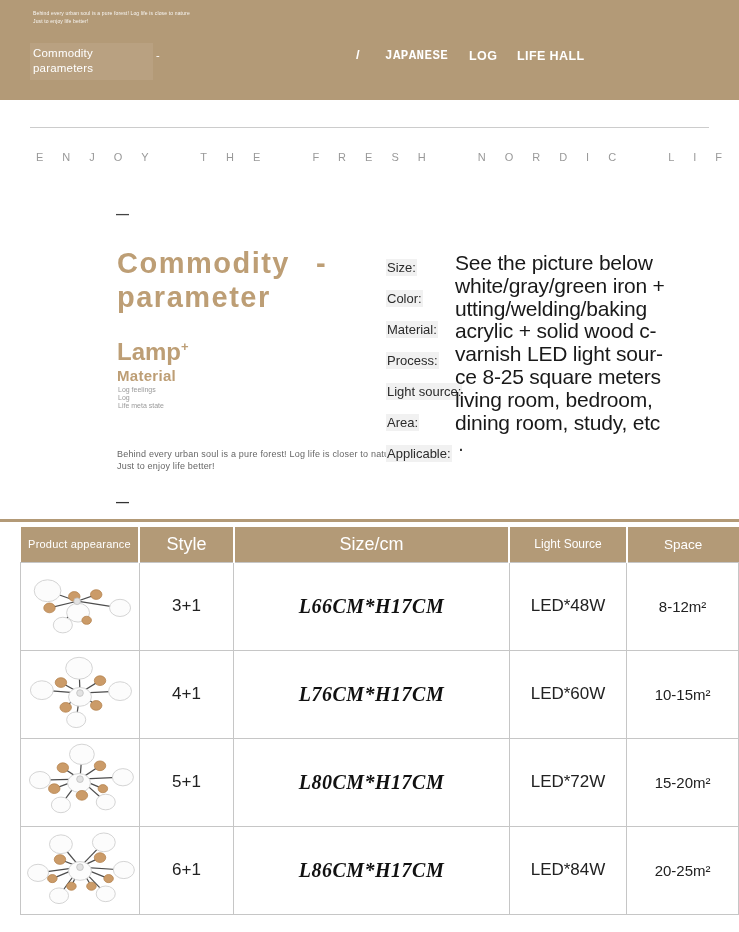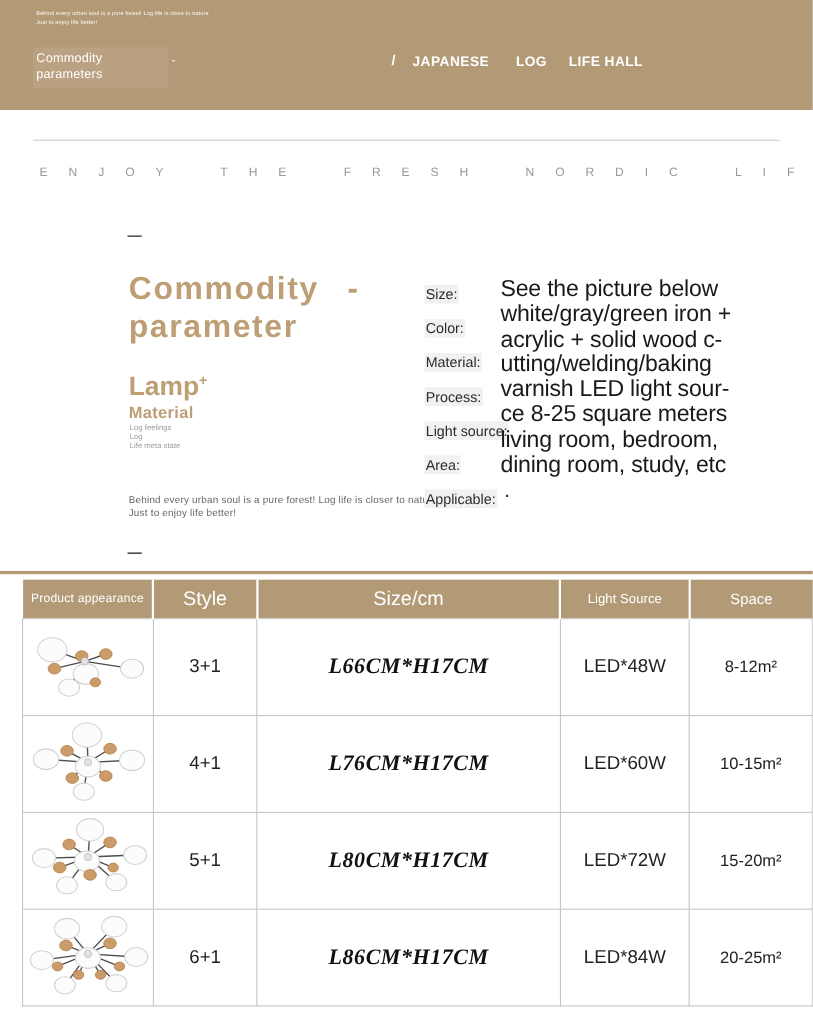--- a/index.html
+++ b/index.html
@@ -9,21 +9,21 @@
 
   
   .banner { position:absolute; left:0; top:0; width:739px; height:100px; background:#b39a77; }
   .tagline-wrap { position:absolute; left:33px; top:9px; transform:scale(.5); transform-origin:0 0; color:rgba(255,255,255,.92); width:600px; }
   .tagline-wrap div { font-size:10px; line-height:16px; letter-spacing:.3px; }
   .hdr-box { position:absolute; left:30px; top:43px; width:123px; height:37px; background:rgba(255,255,255,.08); }
   .hdr-title { position:absolute; left:33px; top:46px; color:#fff; font-size:11.5px; line-height:15px; letter-spacing:.2px; }
   .hdr-dash { position:absolute; left:156px; top:49px; color:#fff; font-size:11px; }
   .nav-slash { position:absolute; left:356px; top:47px; color:#fff; font-size:13px; font-weight:bold; }
   .nav-item { position:absolute; top:49px; color:#fff; font-size:12.5px; font-weight:bold; letter-spacing:.4px; cursor:pointer; }
-  .nav-jp { left:375px; } .nav-log { left:469px; } .nav-lh { left:517px; }
+  .nav-jp { left:385px;font-family:Liberation Mono, monospace; } .nav-log { left:469px; } .nav-lh { left:517px; }
   .subnav { position:absolute; left:582px; top:50px; color:rgba(255,255,255,.85); font-size:11px; letter-spacing:.1px; }
 
   
   .rule1 { position:absolute; left:30px; top:127px; width:679px; height:1px; background:#ccc; }
   .enjoy { position:absolute; left:36px; top:151px; font-size:11px; color:#999; letter-spacing:19px; word-spacing:11px; white-space:nowrap; }
   .dash-top { position:absolute; left:116px; top:206px; font-size:13px; font-weight:bold; color:#444; }
   .hero-title { position:absolute; left:117px; top:246px; color:#bd9e75; font-weight:bold; font-size:29px; line-height:34px; letter-spacing:1.5px; }
   .hero-title .tdash { margin-left:26px; }
   .brand { position:absolute; left:117px; top:338px; color:#bd9e75; font-weight:bold; font-size:24px; }
   .brand sup { font-size:13px; }
@@ -120,22 +120,22 @@
     <div class="spec-label-row">
         <span class="spec-chip">Area:</span>
       </div>
     <div class="spec-label-row">
         <span class="spec-chip">Applicable:</span>
       </div>
   </div>
   <div class="spec-values">
     <div>See the picture below</div>
     <div>white/gray/green iron +</div>
+    <div>utting/welding/baking</div>
     <div>acrylic + solid wood c-</div>
-    <div>utting/welding/baking</div>
     <div>varnish LED light sour-</div>
     <div>ce 8-25 square meters</div>
     <div>living room, bedroom,</div>
     <div>dining room, study, etc</div>
   </div>
   <div class="applicable-dot">·</div>
 
   <div class="table-topline"></div>
   <table class="ptable">
     <colgroup>

